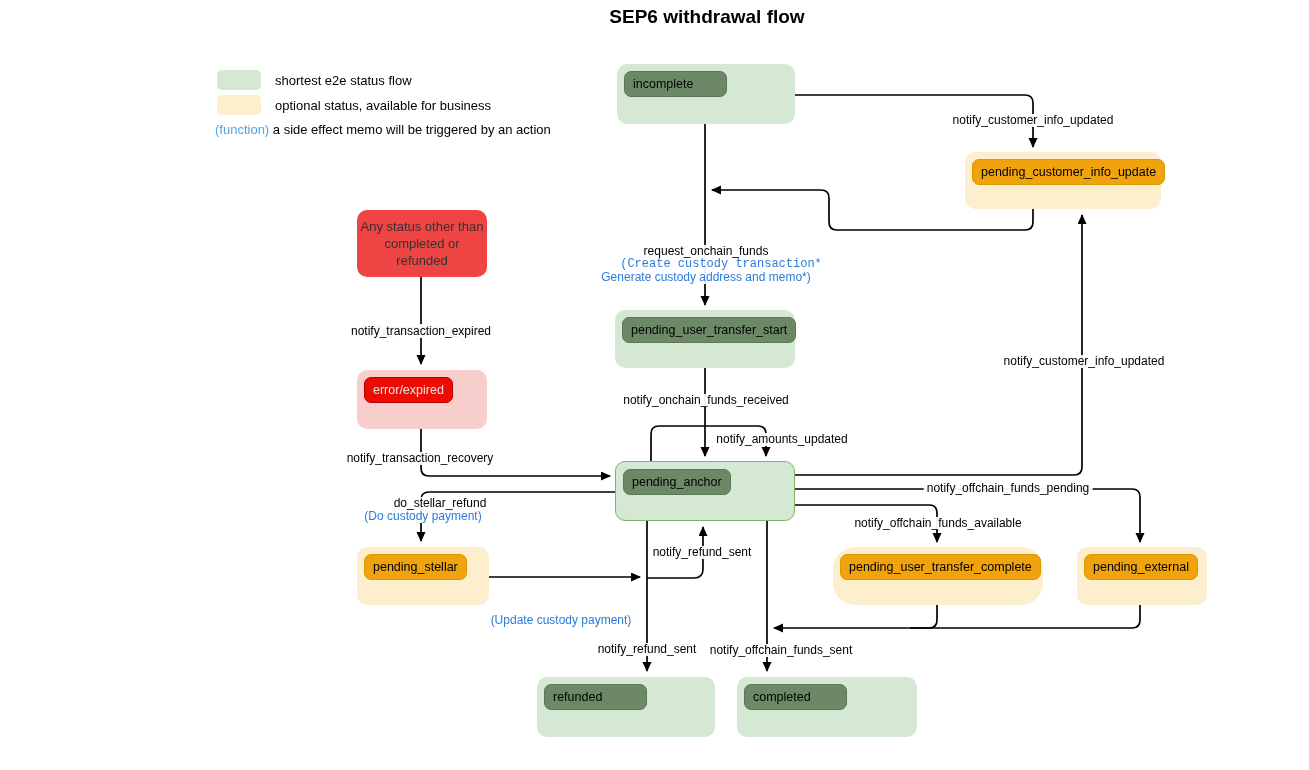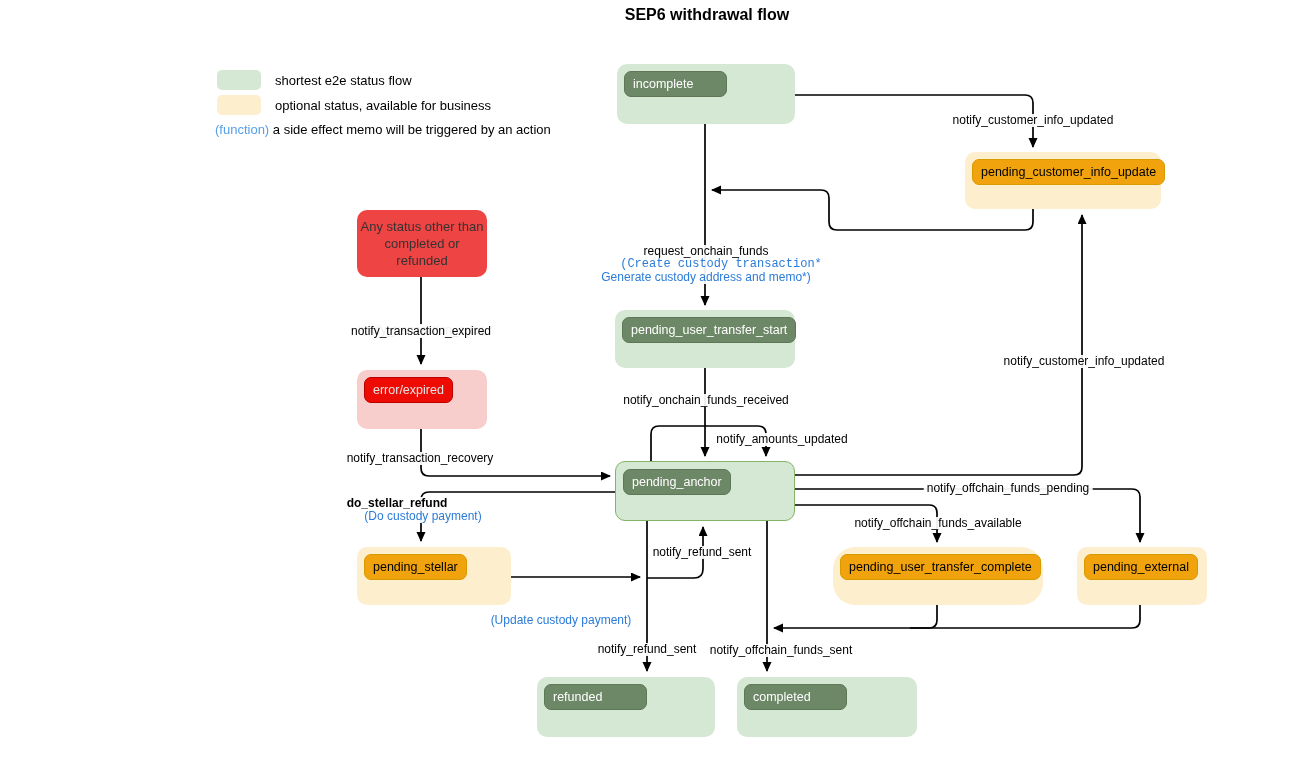--- a/index.html
+++ b/index.html
@@ -1,30 +1,30 @@
 <!DOCTYPE html>
 <html><head>
 <meta charset="utf-8">
 <style>
   html,body{margin:0;padding:0;background:#fff;}
   .canvas{position:relative;width:1309px;height:770px;background:#ffffff;
           font-family:"Liberation Sans",sans-serif;overflow:hidden;}
   .title{position:absolute;left:707px;top:6px;transform:translateX(-50%);
-         font-size:16px;font-weight:bold;color:#000;white-space:nowrap;}
+         font-size:19px;font-weight:bold;color:#000;white-space:nowrap;}
   svg.edges{position:absolute;left:0;top:0;}
   .node{position:absolute;border-radius:10px;box-sizing:border-box;}
   .node.green{background:#d5e8d4;}
   .node.green.bordered{border:1.5px solid #82b366;}
   .node.yellow{background:#fdeecd;}
   .node.red{background:#f8cecc;}
   .node.gray{background:#ef4444;color:#333;font-size:13px;text-align:center;
              display:flex;flex-direction:column;justify-content:center;line-height:17px;}
   .pill{position:absolute;left:7px;top:7px;border-radius:7px;font-size:12.5px;
         padding:5px 8px;white-space:nowrap;box-sizing:border-box;width:max-content;}
-  .pill.dkgreen{background:#6d8866;border:1px solid #5e7757;color:#ffffff;min-width:103px;}
+  .pill.dkgreen{background:#6d8866;border:1px solid #5e7757;color:#000000;min-width:103px;}
   .pill.orange{background:#f0a30c;border:1px solid #d79b00;color:#000;}
   .pill.redpill{background:#ee0b03;border:1px solid #b80000;color:#e5e5e5;}
   .elabel{position:absolute;transform:translateX(-50%);font-size:12px;line-height:13px;
           color:#000;background:rgba(255,255,255,0.93);padding:0 3px;white-space:nowrap;}
   .elabel.blue{color:#2b7bd9;}
   .legend-swatch{position:absolute;width:44px;height:20px;border-radius:5px;}
   .legend-swatch.green{background:#d5e8d4;}
   .legend-swatch.yellow{background:#fdeecd;}
   .legend-label{position:absolute;font-size:13px;color:#000;white-space:nowrap;}
   .fn-blue{color:#55a0e8;}
@@ -87,21 +87,21 @@
   </div>
 
   <div class="node green" style="left:615px;top:310px;width:180px;height:58px;">
     <div class="pill dkgreen">pending_user_transfer_start</div>
   </div>
 
   <div class="node green bordered" style="left:615px;top:461px;width:180px;height:60px;">
     <div class="pill dkgreen">pending_anchor</div>
   </div>
 
-  <div class="node yellow" style="left:357px;top:547px;width:154px;height:58px;">
+  <div class="node yellow" style="left:357px;top:547px;width:132px;height:58px;">
     <div class="pill orange">pending_stellar</div>
   </div>
 
   <div class="node yellow" style="left:833px;top:547px;width:210px;height:58px;border-radius:22px;">
     <div class="pill orange">pending_user_transfer_complete</div>
   </div>
 
   <div class="node yellow" style="left:1077px;top:547px;width:130px;height:58px;">
     <div class="pill orange">pending_external</div>
   </div>
@@ -117,21 +117,21 @@
   <div class="elabel" style="left:1033px;top:114px;">notify_customer_info_updated</div>
   <div class="elabel" style="left:706px;top:245px;">request_onchain_funds</div>
   <div class="elabel blue" style="left:721px;top:258px;font-family:Liberation Mono, monospace;">(Create custody transaction*</div>
   <div class="elabel blue" style="left:706px;top:271px;">Generate custody address and memo*)</div>
   <div class="elabel" style="left:421px;top:312px;margin-top:12px;">notify_transaction_error</div>
   <div class="elabel" style="left:421px;top:325px;">notify_transaction_expired</div>
   <div class="elabel" style="left:706px;top:394px;">notify_onchain_funds_received</div>
   <div class="elabel" style="left:782px;top:433px;">notify_amounts_updated</div>
   <div class="elabel" style="left:1084px;top:355px;">notify_customer_info_updated</div>
   <div class="elabel" style="left:420px;top:452px;">notify_transaction_recovery</div>
-  <div class="elabel" style="left:397px;top:497px;font-weight:bold;">do_stellar_refund</div>
+  <div class="elabel" style="left:440px;top:497px;">do_stellar_refund</div>
   <div class="elabel blue" style="left:423px;top:510px;">(Do custody payment)</div>
   <div class="elabel blue" style="left:561px;top:570px;margin-top:44px;">(Update custody payment)</div>
   <div class="elabel" style="left:702px;top:546px;">notify_refund_sent</div>
   <div class="elabel" style="left:1008px;top:482px;">notify_offchain_funds_pending</div>
   <div class="elabel" style="left:938px;top:517px;">notify_offchain_funds_available</div>
   <div class="elabel" style="left:647px;top:643px;">notify_refund_sent</div>
   <div class="elabel" style="left:781px;top:644px;">notify_offchain_funds_sent</div>
 
 </div>
 

